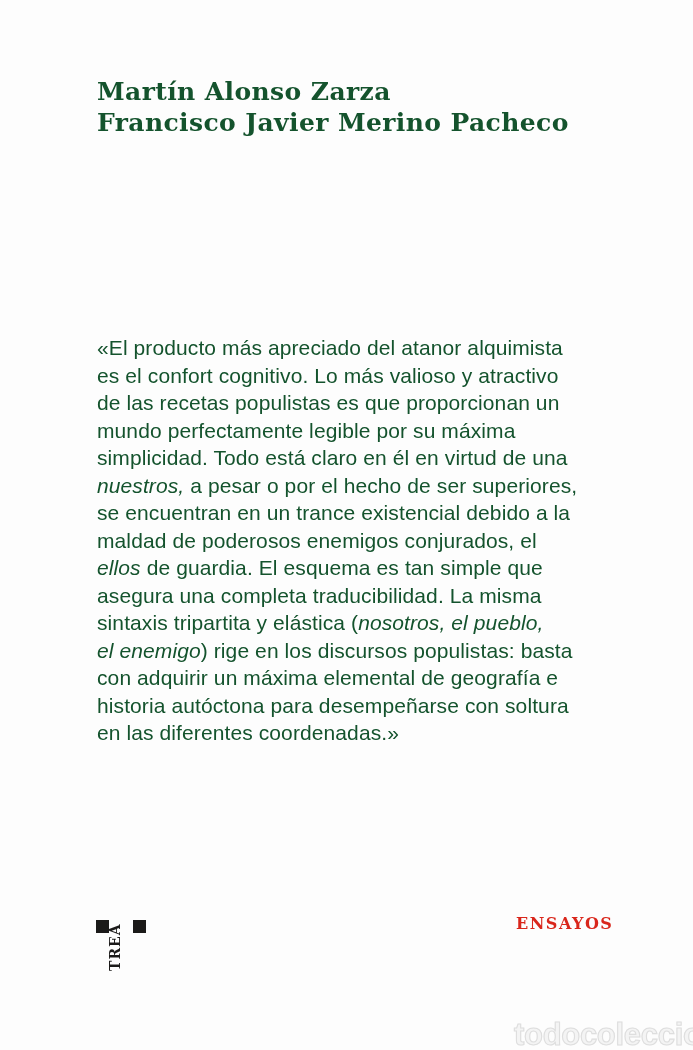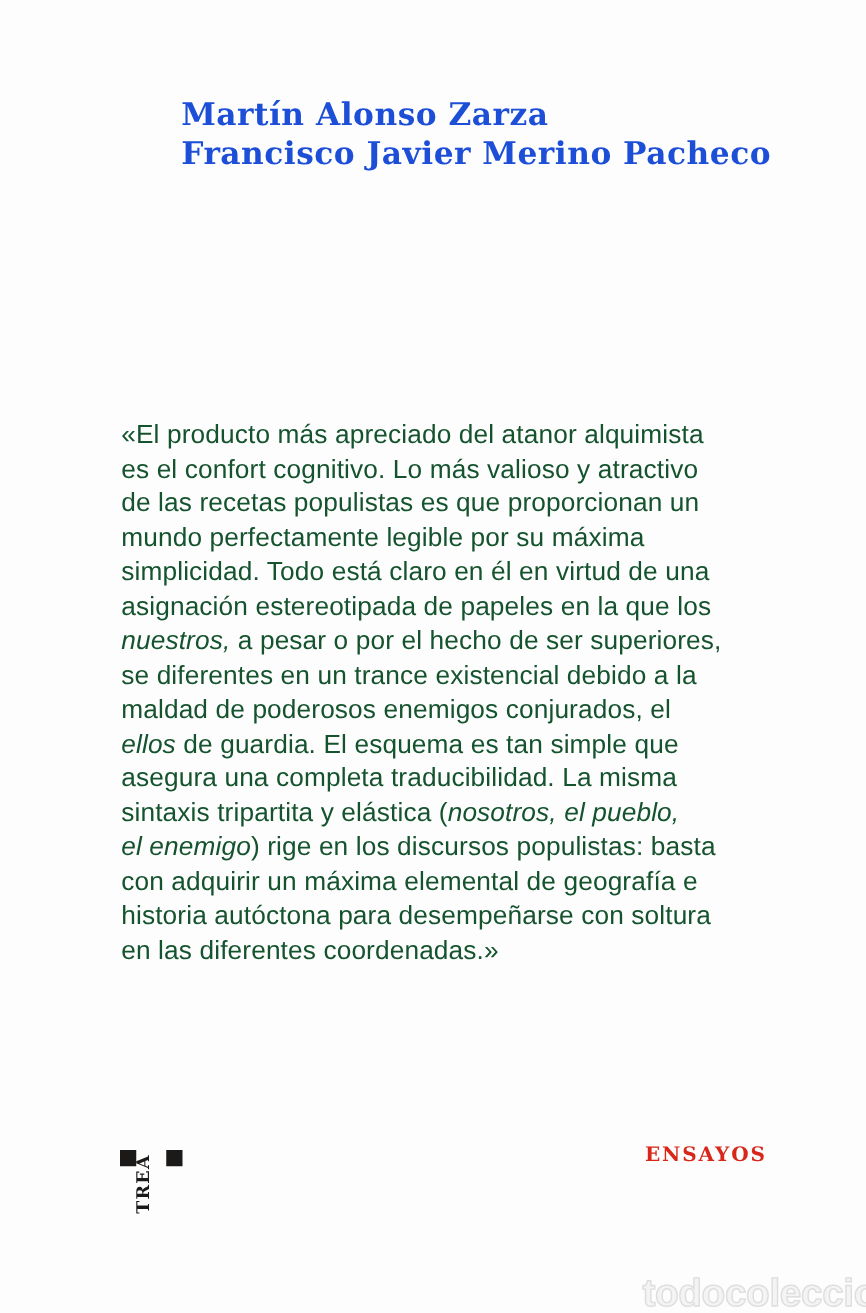--- a/index.html
+++ b/index.html
@@ -8,21 +8,21 @@
     background: #fdfdfd;
     position: relative;
     overflow: hidden;
     font-family: "DejaVu Serif", serif;
   }
   .page { position: absolute; inset: 0; }
 
   .authors {
     position: absolute; left: 97px; top: 76px;
     font-weight: bold; font-size: 25px; line-height: 31px;
-    color: #1d4ed8; letter-spacing: 0.4px; white-space: nowrap; margin-left: 48px;
+    color: #14532d; letter-spacing: 0.4px; white-space: nowrap;
   }
   .title {
     position: absolute; left: 96px; top: 180px;
     font-weight: bold; font-size: 37px; line-height: 42px;
     color: #da2418; white-space: nowrap; letter-spacing: 0.2px;
   }
   .subtitle {
     position: absolute; left: 97px; top: 226px;
     font-weight: bold; font-size: 28px; line-height: 33px;
     color: #21201f; white-space: nowrap;
@@ -75,23 +75,22 @@
     </div>
 
 
 
   <div class="quote">
       <div><span>«El producto más apreciado del atanor alquimista</span></div>
       <div><span>es el confort cognitivo. Lo más valioso y atractivo</span></div>
       <div><span>de las recetas populistas es que proporcionan un</span></div>
       <div><span>mundo perfectamente legible por su máxima</span></div>
       <div><span>simplicidad. Todo está claro en él en virtud de una</span></div>
-      <div><span>asignación estereotipada de papeles en la que los</span></div>
       <div><em>nuestros,</em><span> a pesar o por el hecho de ser superiores,</span></div>
-      <div><span>se diferentes en un trance existencial debido a la</span></div>
+      <div><span>se encuentran en un trance existencial debido a la</span></div>
       <div><span>maldad de poderosos enemigos conjurados, el</span></div>
       <div><em>ellos</em><span> de guardia. El esquema es tan simple que</span></div>
       <div><span>asegura una completa traducibilidad. La misma</span></div>
       <div><span>sintaxis tripartita y elástica (</span><em>nosotros, el pueblo,</em></div>
       <div><em>el enemigo</em><span>) rige en los discursos populistas: basta</span></div>
       <div><span>con adquirir un máxima elemental de geografía e</span></div>
       <div><span>historia autóctona para desempeñarse con soltura</span></div>
       <div><span>en las diferentes coordenadas.»</span></div>
     </div>
 

